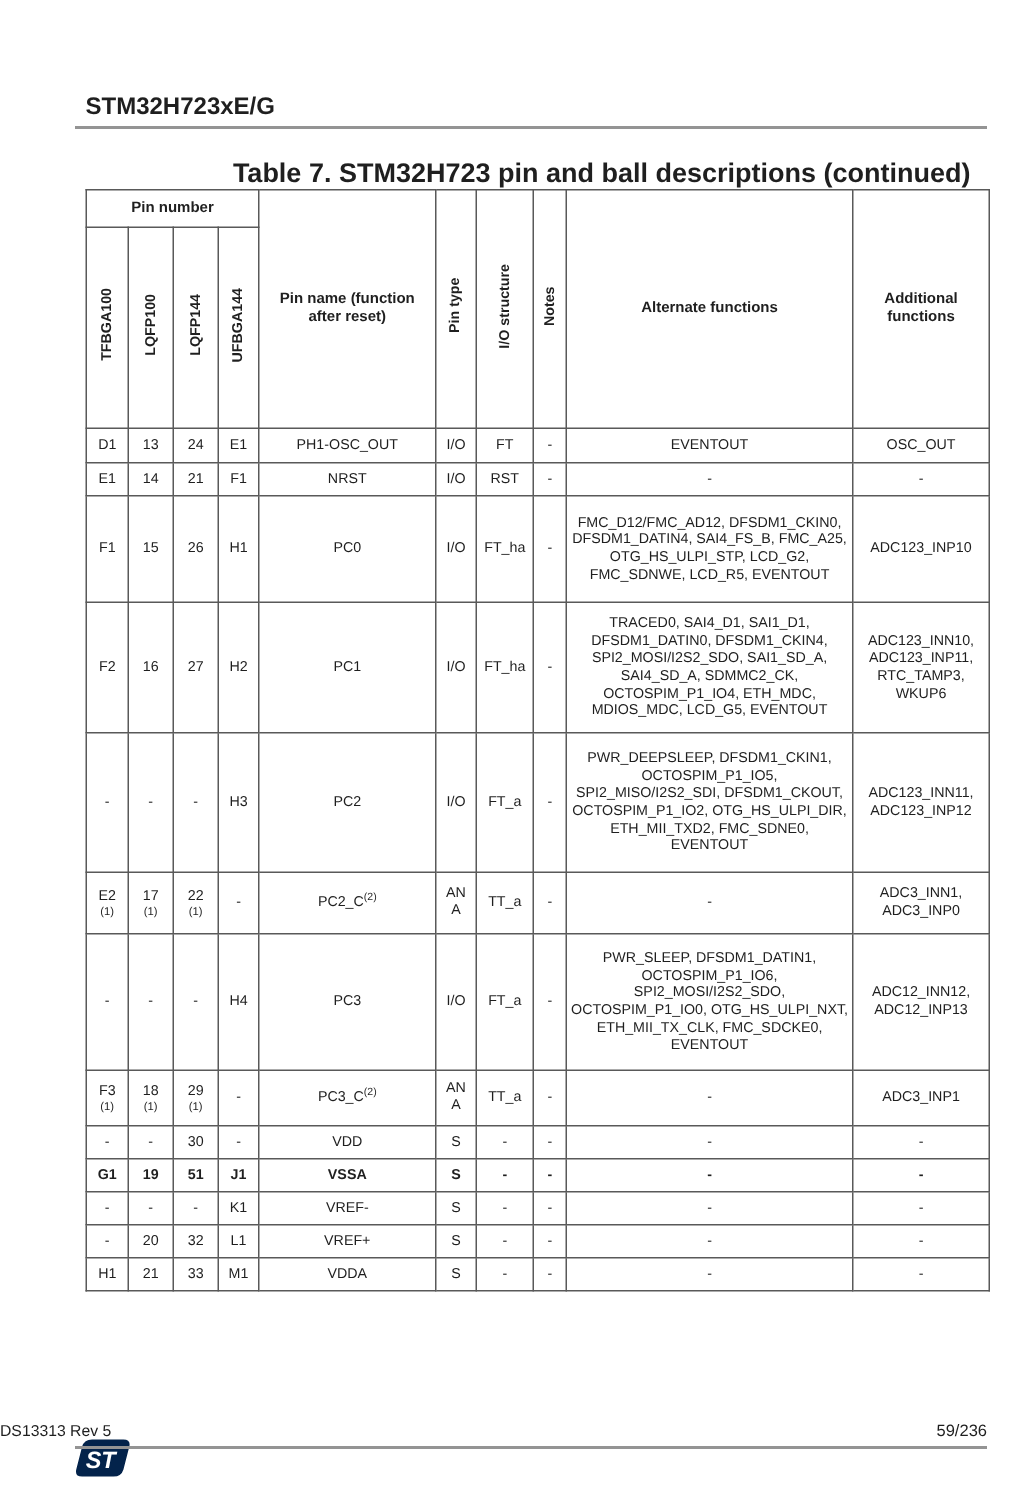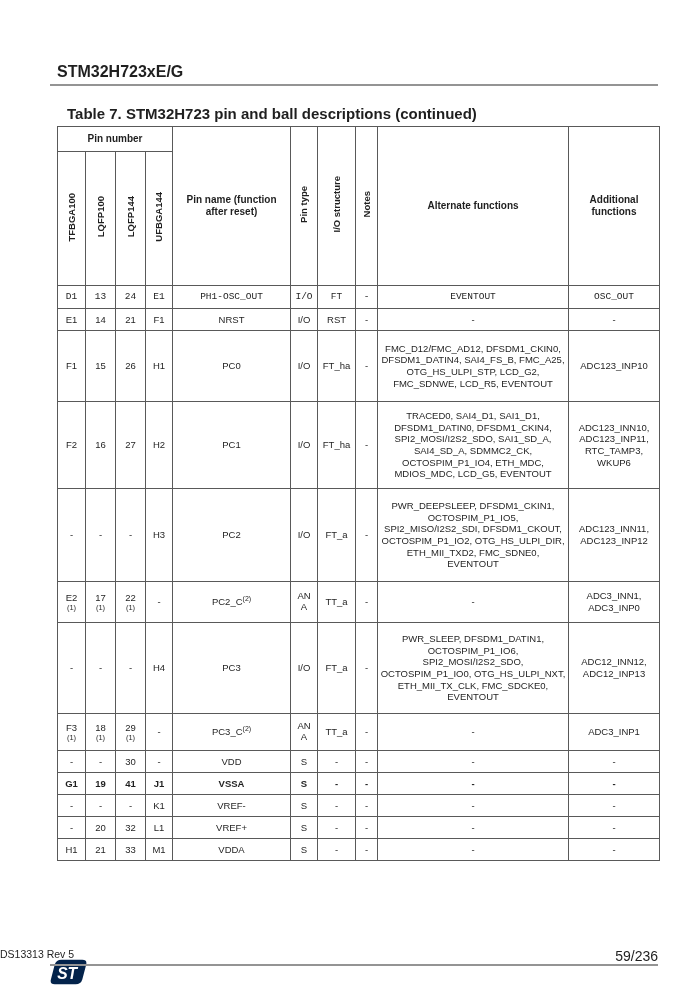--- a/index.html
+++ b/index.html
@@ -9,22 +9,22 @@
     overflow:hidden;
   }
   
   .doc-header{
     position:absolute;top:63px;left:57px;right:17px;
     display:flex;justify-content:space-between;align-items:baseline;
     font-size:16px;font-weight:bold;
   }
   .header-rule{position:absolute;top:84px;left:50px;right:17px;height:2px;background:#949494;}
   .table-title{
-    position:absolute;top:105px;left:67px;width:602px;
-    text-align:left;font-size:15px;font-weight:bold;
+    position:absolute;top:105px;left:45px;width:602px;
+    text-align:right;font-size:18px;font-weight:bold;
   }
   
   table.pin-table{
     position:absolute;top:126px;left:57px;width:602px;
     border-collapse:collapse;table-layout:fixed;border-radius:24px;
   }
   .pin-table th,.pin-table td{
     border:1px solid #595959;
     text-align:center;vertical-align:middle;
     padding:1px 2px;font-size:9.5px;line-height:1.22;
@@ -36,21 +36,21 @@
   .vert{
     writing-mode:vertical-rl;transform:rotate(180deg);
     white-space:nowrap;display:inline-block;font-weight:bold;font-size:9.5px;
   }
   sup.fn{font-size:7px;vertical-align:super;line-height:0;}
   .cell-note{display:block;font-size:7.5px;line-height:1.1;}
   .break-narrow{display:inline-block;max-width:17px;word-break:break-all;line-height:1.15;}
   
   .footer-rule{position:absolute;top:964px;left:50px;right:17px;height:2px;background:#949494;}
   .footer-center{position:absolute;top:948px;left:0;width:100%;text-align:left;font-size:10.5px;}
-  .footer-right{position:absolute;top:948px;right:17px;font-size:14px;}
+  .footer-right{position:absolute;top:948px;right:17px;font-size:11px;}
   .logo-wrap{position:absolute;left:50px;top:958px;width:38px;height:28px;}
 </style>
 </head>
 <body>
 
 <div class="doc-header">
   <span>STM32H723xE/G</span>
 </div>
 <div class="header-rule"></div>
 
@@ -80,21 +80,21 @@
       <th rowspan="2">Additional functions</th>
     </tr>
     <tr class="vert-row">
       <th><span class="vert">TFBGA100</span></th>
       <th><span class="vert">LQFP100</span></th>
       <th><span class="vert">LQFP144</span></th>
       <th><span class="vert">UFBGA144</span></th>
     </tr>
   </thead>
   <tbody>
-      <tr style="height: 23px; font-family: Liberation Mono, monospace;">
+      <tr style="height: 23px;">
         <td>D1</td>
         <td>13</td>
         <td>24</td>
         <td>E1</td>
         <td>PH1-OSC_OUT</td>
         <td>I/O</td>
         <td>FT</td>
         <td>-</td>
         <td>EVENTOUT</td>
         <td>OSC_OUT</td>
@@ -191,21 +191,21 @@
         <td>VDD</td>
         <td>S</td>
         <td>-</td>
         <td>-</td>
         <td>-</td>
         <td>-</td>
       </tr>
       <tr style="height: 22px; font-weight: bold;">
         <td>G1</td>
         <td>19</td>
-        <td>41</td>
+        <td>51</td>
         <td>J1</td>
         <td>VSSA</td>
         <td>S</td>
         <td>-</td>
         <td>-</td>
         <td>-</td>
         <td>-</td>
       </tr>
       <tr style="height: 22px;">
         <td>-</td>

